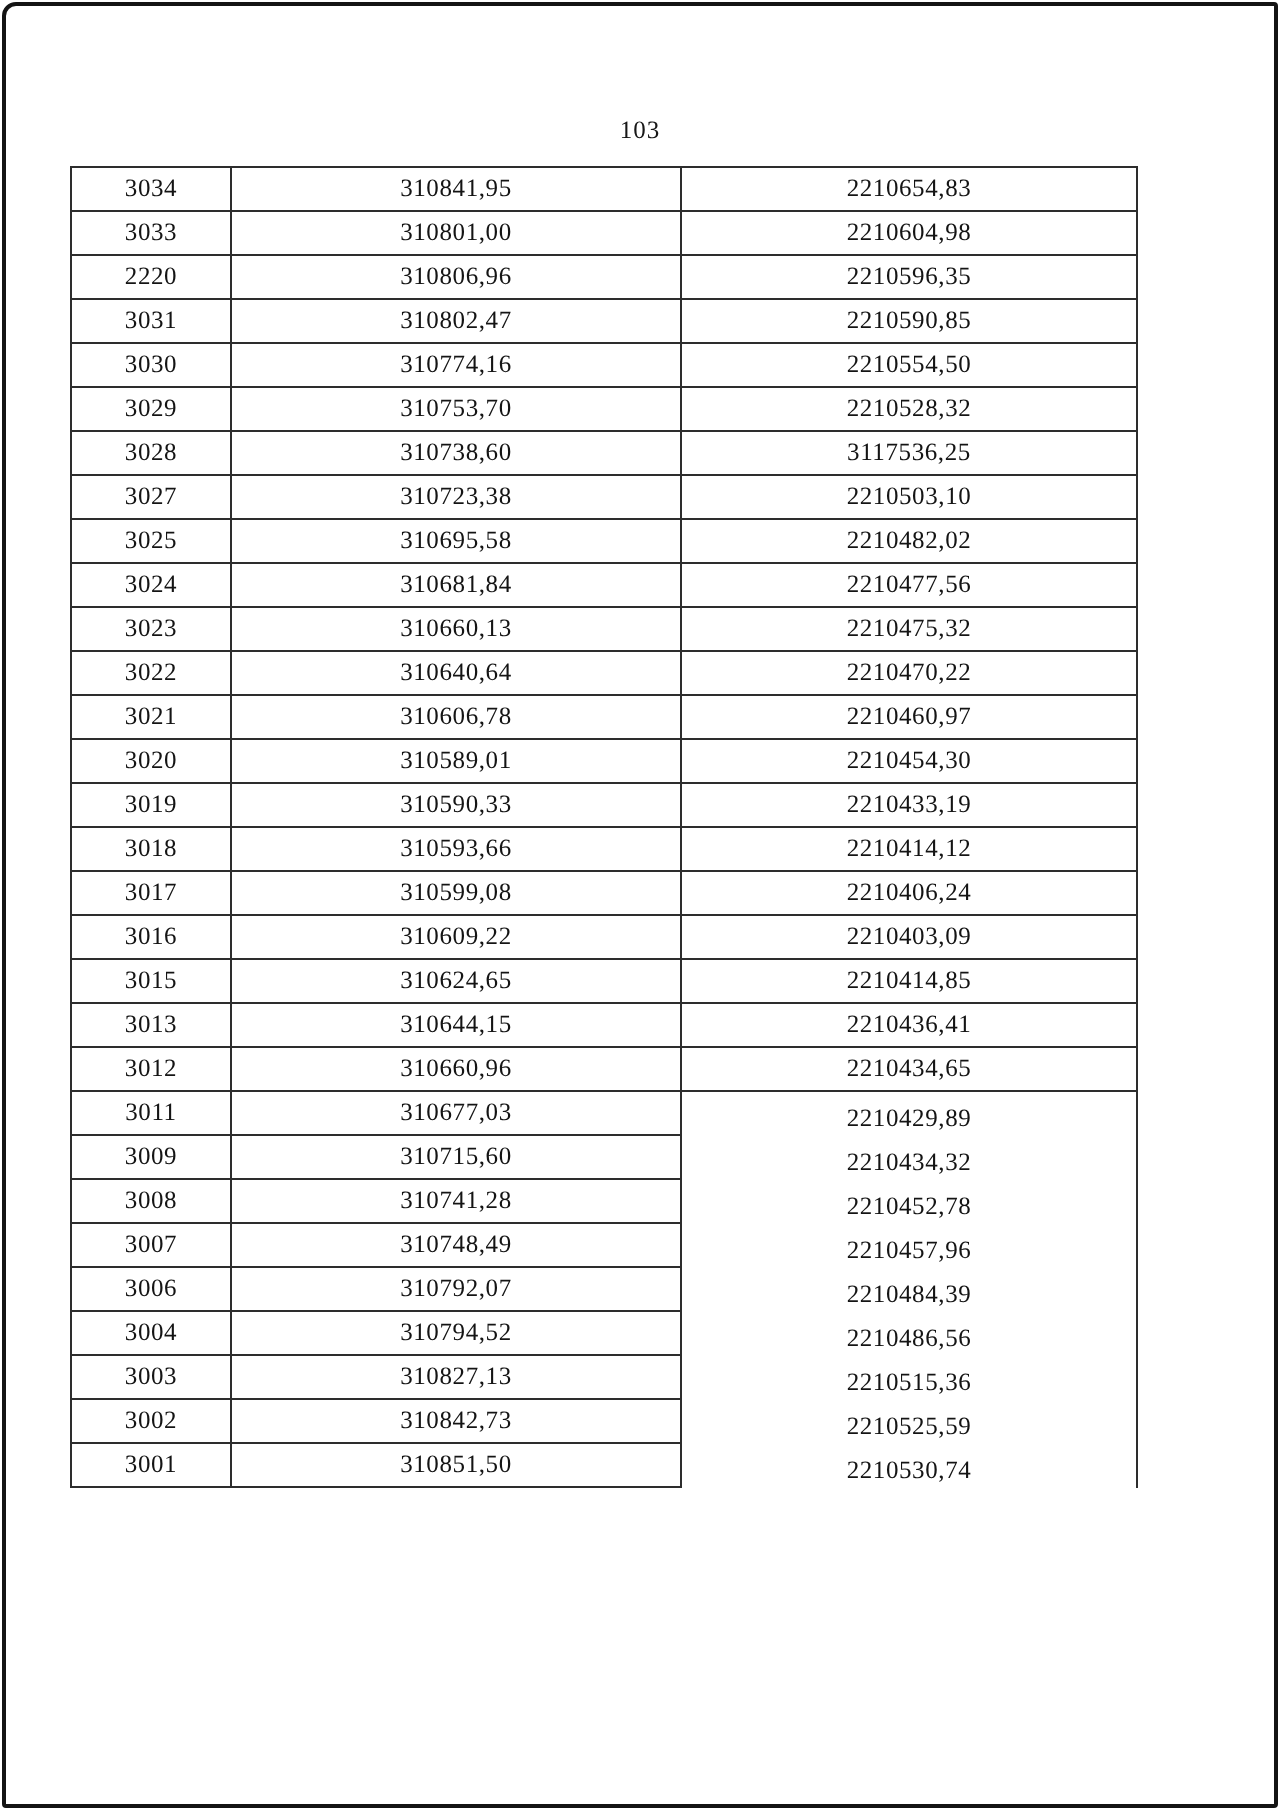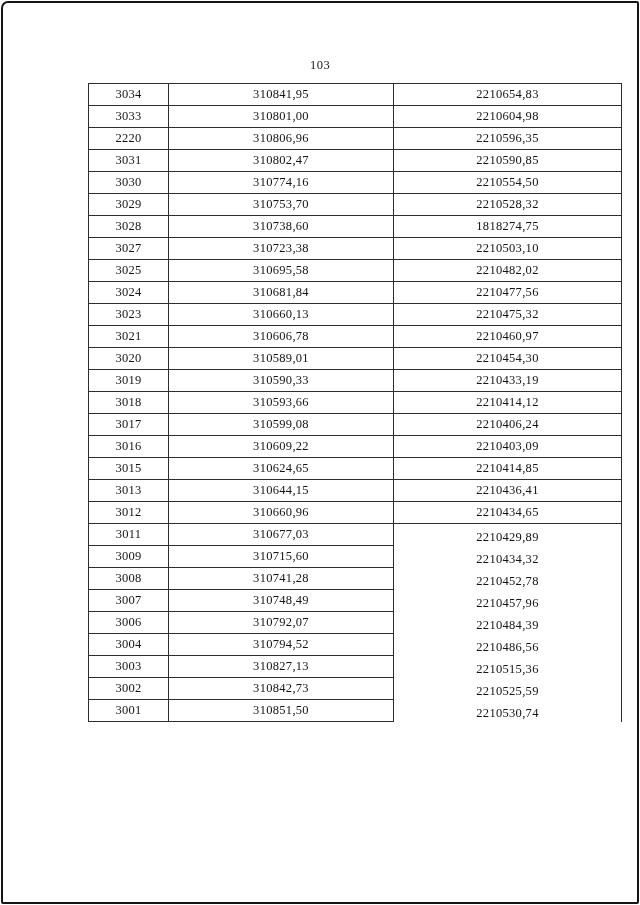--- a/index.html
+++ b/index.html
@@ -30,21 +30,21 @@
     padding-top: 58px;
     margin-bottom: 10px;
     text-align: center;
     font-size: 12.5px;
     letter-spacing: 0.5px;
     color: #171717;
   }
   table.data-table {
     border-collapse: collapse;
     table-layout: fixed;
-    margin-left: 88px;
+    margin-left: 35px;
     width: 533px;
   }
   col.c1 { width: 80px; }
   col.c2 { width: 225px; }
   col.c3 { width: 228px; }
   td {
     border: 1px solid #2d2d2d;
     text-align: center;
     vertical-align: middle;
     font-size: 12.5px;
@@ -104,21 +104,21 @@
           <td>2210554,50</td>
         </tr>
         <tr>
           <td>3029</td>
           <td>310753,70</td>
           <td>2210528,32</td>
         </tr>
         <tr>
           <td>3028</td>
           <td>310738,60</td>
-          <td>1818274,75</td>
+          <td>3117536,25</td>
         </tr>
         <tr>
           <td>3027</td>
           <td>310723,38</td>
           <td>2210503,10</td>
         </tr>
         <tr>
           <td>3025</td>
           <td>310695,58</td>
           <td>2210482,02</td>
@@ -127,20 +127,25 @@
           <td>3024</td>
           <td>310681,84</td>
           <td>2210477,56</td>
         </tr>
         <tr>
           <td>3023</td>
           <td>310660,13</td>
           <td>2210475,32</td>
         </tr>
         <tr>
+          <td>3022</td>
+          <td>310640,64</td>
+          <td>2210470,22</td>
+        </tr>
+        <tr>
           <td>3021</td>
           <td>310606,78</td>
           <td>2210460,97</td>
         </tr>
         <tr>
           <td>3020</td>
           <td>310589,01</td>
           <td>2210454,30</td>
         </tr>
         <tr>

